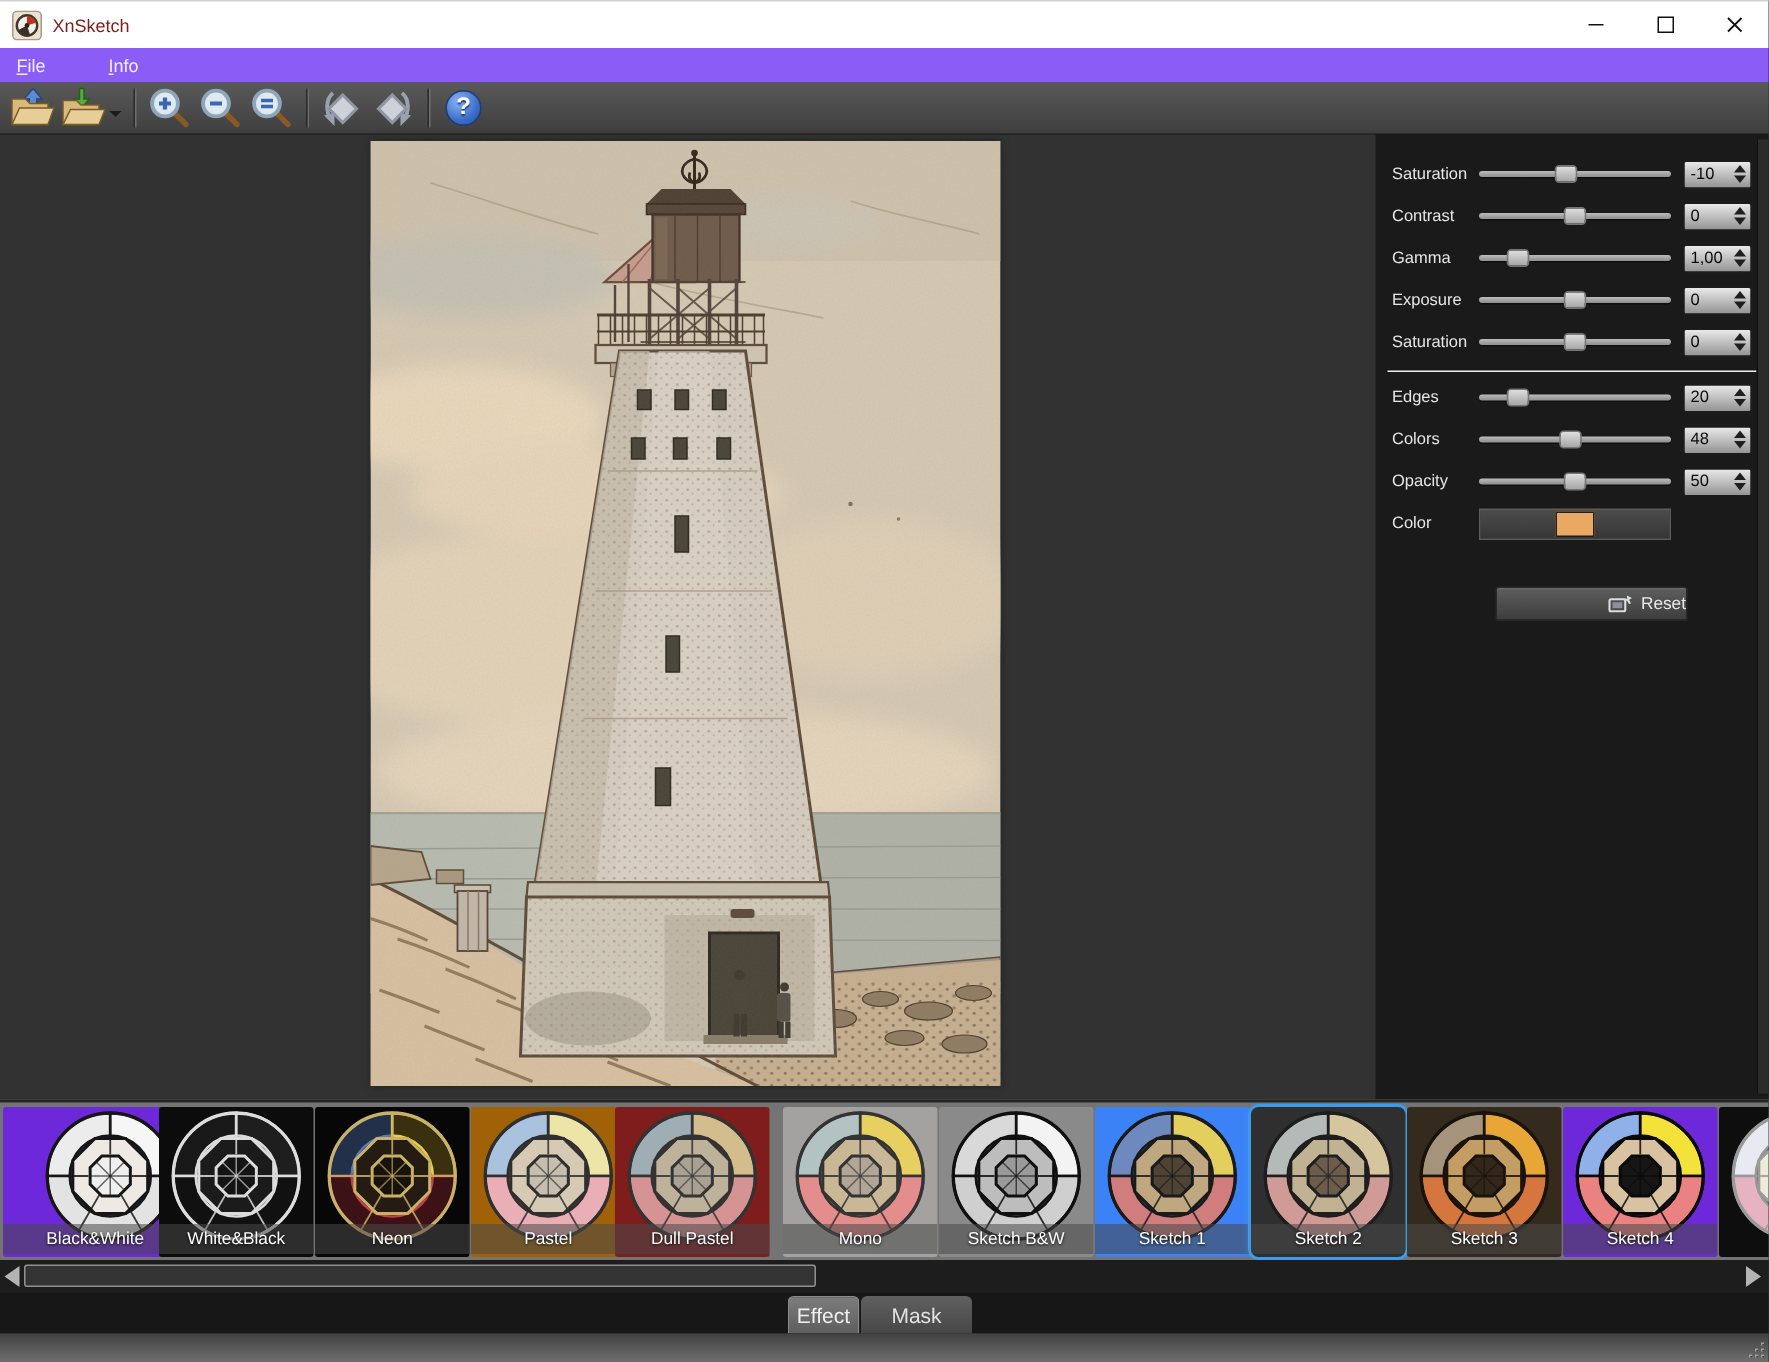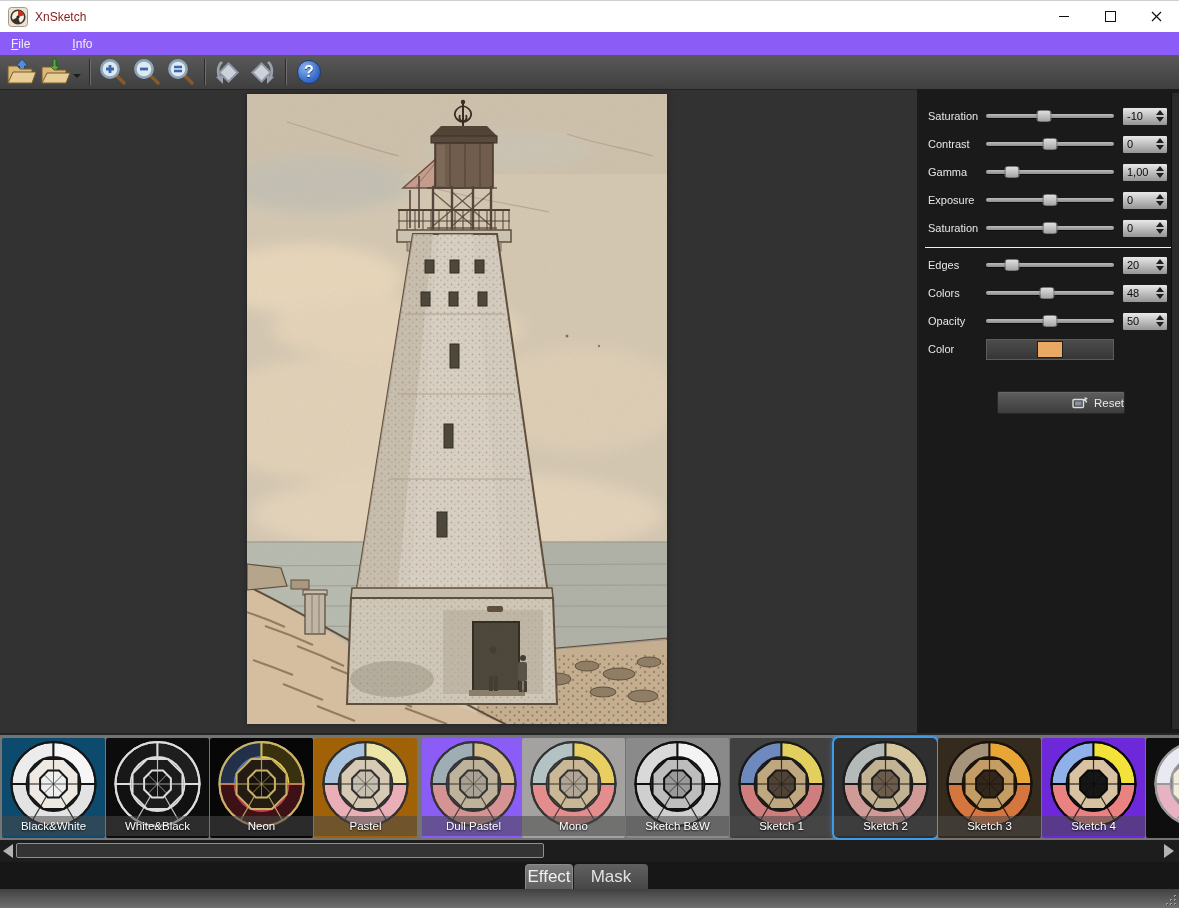--- a/index.html
+++ b/index.html
@@ -77,21 +77,21 @@
   .hscroll{position:absolute;left:0;top:840px;width:100%;height:22px;background:#1d1d1d;}
   .hthumb{position:absolute;left:16px;top:3px;width:528px;height:15px;background:#333333;
     border:1px solid #909090;border-radius:2px;box-sizing:border-box;}
   .arr{position:absolute;top:4px;width:0;height:0;}
   .arr-l{left:3px;border-top:7px solid transparent;border-bottom:7px solid transparent;border-right:10px solid #b4b4b4;}
   .arr-r{left:1164px;border-top:7px solid transparent;border-bottom:7px solid transparent;border-left:10px solid #b4b4b4;}
 
   
   .tabbar{position:absolute;left:0;top:862px;width:100%;height:27px;background:#171717;}
   .tab{position:absolute;top:2px;height:25px;border-radius:4px 4px 0 0;display:flex;align-items:center;
-    justify-content:center;font-size:17px;color:#f0f0f0;box-sizing:border-box;}
+    justify-content:center;font-size:14px;color:#f0f0f0;box-sizing:border-box;}
   .tab-effect{left:525px;width:48px;background:linear-gradient(#7c7c7c,#5e5e5e);border:1px solid #8a8a8a;border-bottom:none;}
   .tab-mask{left:574px;width:74px;background:linear-gradient(#606060,#474747);color:#e2e2e2;}
 
   
   .statusbar{position:absolute;left:0;top:889px;width:100%;height:19px;background:linear-gradient(#414141,#6f6f6f);}
   .grip{position:absolute;right:2px;bottom:2px;}
 </style>
 </head>
 <body>
 
@@ -513,21 +513,21 @@
           <path d="M11,3.5 a4,4 0 0 1 3.6,3" fill="none" stroke="#dcdcdc" stroke-width="1.4"></path>
           <polygon points="12.6,1 16,2.6 12.9,4.6" fill="#dcdcdc"></polygon>
         </svg>
         <span>Reset</span>
       </div>
       <div class="panel-scroll"></div>
     </div>
   </div>
 
   <div class="strip" id="strip">
-      <div class="thumb" style="left: 2px; background: #0c4a6e;"><svg viewBox="0 0 103 100" width="103" height="100">
+      <div class="thumb" style="left: 2px; background: #6d28d9; padding-left: 20px;"><svg viewBox="0 0 103 100" width="103" height="100">
           <path d="M51.5,4 A42,42 0 0 0 9.5,45.99999999999999 L24.5,46 A27,27 0 0 1 51.5,19 Z" fill="#ececec" stroke="#161616" stroke-width="1.8"></path>
           <path d="M93.5,46 A42,42 0 0 0 51.5,4 L51.5,19 A27,27 0 0 1 78.5,46 Z" fill="#f6f6f6" stroke="#161616" stroke-width="1.8"></path>
           <path d="M9.5,45.99999999999999 A42,42 0 0 0 93.5,46.00000000000001 L78.5,46.00000000000001 A27,27 0 0 1 24.5,46 Z" fill="#e3e3e3" stroke="#161616" stroke-width="1.8"></path>
           <circle cx="51.5" cy="46" r="42" fill="none" stroke="#161616" stroke-width="2.2"></circle>
           <polygon points="76.44474737780475,35.667547326142575 61.832452673857425,21.05525262219526 41.167547326142575,21.05525262219526 26.55525262219526,35.667547326142575 26.55525262219525,56.33245267385741 41.16754732614258,70.94474737780475 61.83245267385743,70.94474737780473 76.44474737780475,56.33245267385742" fill="#eee9e2" stroke="#161616" stroke-width="2"></polygon>
           <line x1="66" y1="46" x2="93.5" y2="46" stroke="#161616" stroke-width="1.2" opacity="0.85"></line>
           <line x1="51.5" y1="31.5" x2="51.5" y2="4" stroke="#161616" stroke-width="1.2" opacity="0.85"></line>
           <line x1="37" y1="46" x2="9.5" y2="45.99999999999999" stroke="#161616" stroke-width="1.2" opacity="0.85"></line>
           <line x1="44.24999999999999" y1="58.557368354874356" x2="30.499999999999982" y2="82.37306695894641" stroke="#161616" stroke-width="1.2" opacity="0.85"></line>
           <line x1="58.75" y1="58.557368354874356" x2="72.5" y2="82.37306695894642" stroke="#161616" stroke-width="1.2" opacity="0.85"></line>
@@ -581,21 +581,21 @@
           <line x1="51.5" y1="31.5" x2="51.5" y2="4" stroke="#2f2f2f" stroke-width="1.2" opacity="0.85"></line>
           <line x1="37" y1="46" x2="9.5" y2="45.99999999999999" stroke="#2f2f2f" stroke-width="1.2" opacity="0.85"></line>
           <line x1="44.24999999999999" y1="58.557368354874356" x2="30.499999999999982" y2="82.37306695894641" stroke="#2f2f2f" stroke-width="1.2" opacity="0.85"></line>
           <line x1="58.75" y1="58.557368354874356" x2="72.5" y2="82.37306695894642" stroke="#2f2f2f" stroke-width="1.2" opacity="0.85"></line>
           <polygon points="64.89625322141366,40.4510902307062 57.0489097692938,32.60374677858634 45.9510902307062,32.60374677858634 38.10374677858634,40.4510902307062 38.10374677858634,51.54890976929379 45.9510902307062,59.39625322141366 57.04890976929381,59.39625322141366 64.89625322141366,51.5489097692938" fill="#c6beae" stroke="#2f2f2f" stroke-width="2"></polygon>
           <line x1="65" y1="46" x2="38" y2="46" stroke="#2f2f2f" stroke-width="1" opacity="0.65"></line>
           <line x1="61.04594154601839" y1="36.45405845398161" x2="41.9540584539816" y2="55.54594154601839" stroke="#2f2f2f" stroke-width="1" opacity="0.65"></line>
           <line x1="51.5" y1="32.5" x2="51.5" y2="59.5" stroke="#2f2f2f" stroke-width="1" opacity="0.65"></line>
           <line x1="41.95405845398161" y1="36.45405845398161" x2="61.04594154601839" y2="55.5459415460184" stroke="#2f2f2f" stroke-width="1" opacity="0.65"></line>
         </svg><div class="thumb-label">Pastel</div></div>
-      <div class="thumb" style="left: 422px; background: #8b5cf6;"><svg viewBox="0 0 103 100" width="103" height="100">
+      <div class="thumb" style="left: 410px; background: #7f1d1d;"><svg viewBox="0 0 103 100" width="103" height="100">
           <path d="M51.5,4 A42,42 0 0 0 9.5,45.99999999999999 L24.5,46 A27,27 0 0 1 51.5,19 Z" fill="#9fadb4" stroke="#333333" stroke-width="1.8"></path>
           <path d="M93.5,46 A42,42 0 0 0 51.5,4 L51.5,19 A27,27 0 0 1 78.5,46 Z" fill="#d3bd8d" stroke="#333333" stroke-width="1.8"></path>
           <path d="M9.5,45.99999999999999 A42,42 0 0 0 93.5,46.00000000000001 L78.5,46.00000000000001 A27,27 0 0 1 24.5,46 Z" fill="#d59394" stroke="#333333" stroke-width="1.8"></path>
           <circle cx="51.5" cy="46" r="42" fill="none" stroke="#333333" stroke-width="2.2"></circle>
           <polygon points="76.44474737780475,35.667547326142575 61.832452673857425,21.05525262219526 41.167547326142575,21.05525262219526 26.55525262219526,35.667547326142575 26.55525262219525,56.33245267385741 41.16754732614258,70.94474737780475 61.83245267385743,70.94474737780473 76.44474737780475,56.33245267385742" fill="#bfb29b" stroke="#333333" stroke-width="2"></polygon>
           <line x1="66" y1="46" x2="93.5" y2="46" stroke="#333333" stroke-width="1.2" opacity="0.85"></line>
           <line x1="51.5" y1="31.5" x2="51.5" y2="4" stroke="#333333" stroke-width="1.2" opacity="0.85"></line>
           <line x1="37" y1="46" x2="9.5" y2="45.99999999999999" stroke="#333333" stroke-width="1.2" opacity="0.85"></line>
           <line x1="44.24999999999999" y1="58.557368354874356" x2="30.499999999999982" y2="82.37306695894641" stroke="#333333" stroke-width="1.2" opacity="0.85"></line>
           <line x1="58.75" y1="58.557368354874356" x2="72.5" y2="82.37306695894642" stroke="#333333" stroke-width="1.2" opacity="0.85"></line>
@@ -632,21 +632,21 @@
           <line x1="51.5" y1="31.5" x2="51.5" y2="4" stroke="#101010" stroke-width="1.2" opacity="0.85"></line>
           <line x1="37" y1="46" x2="9.5" y2="45.99999999999999" stroke="#101010" stroke-width="1.2" opacity="0.85"></line>
           <line x1="44.24999999999999" y1="58.557368354874356" x2="30.499999999999982" y2="82.37306695894641" stroke="#101010" stroke-width="1.2" opacity="0.85"></line>
           <line x1="58.75" y1="58.557368354874356" x2="72.5" y2="82.37306695894642" stroke="#101010" stroke-width="1.2" opacity="0.85"></line>
           <polygon points="64.89625322141366,40.4510902307062 57.0489097692938,32.60374677858634 45.9510902307062,32.60374677858634 38.10374677858634,40.4510902307062 38.10374677858634,51.54890976929379 45.9510902307062,59.39625322141366 57.04890976929381,59.39625322141366 64.89625322141366,51.5489097692938" fill="#9a9a9a" stroke="#101010" stroke-width="2"></polygon>
           <line x1="65" y1="46" x2="38" y2="46" stroke="#101010" stroke-width="1" opacity="0.65"></line>
           <line x1="61.04594154601839" y1="36.45405845398161" x2="41.9540584539816" y2="55.54594154601839" stroke="#101010" stroke-width="1" opacity="0.65"></line>
           <line x1="51.5" y1="32.5" x2="51.5" y2="59.5" stroke="#101010" stroke-width="1" opacity="0.65"></line>
           <line x1="41.95405845398161" y1="36.45405845398161" x2="61.04594154601839" y2="55.5459415460184" stroke="#101010" stroke-width="1" opacity="0.65"></line>
         </svg><div class="thumb-label">Sketch B&amp;W</div></div>
-      <div class="thumb" style="left: 730px; background: #404040;"><svg viewBox="0 0 103 100" width="103" height="100">
+      <div class="thumb" style="left: 730px; background: #3b82f6;"><svg viewBox="0 0 103 100" width="103" height="100">
           <path d="M51.5,4 A42,42 0 0 0 9.5,45.99999999999999 L24.5,46 A27,27 0 0 1 51.5,19 Z" fill="#6d89bd" stroke="#1a1a1a" stroke-width="1.8"></path>
           <path d="M93.5,46 A42,42 0 0 0 51.5,4 L51.5,19 A27,27 0 0 1 78.5,46 Z" fill="#e3cf5e" stroke="#1a1a1a" stroke-width="1.8"></path>
           <path d="M9.5,45.99999999999999 A42,42 0 0 0 93.5,46.00000000000001 L78.5,46.00000000000001 A27,27 0 0 1 24.5,46 Z" fill="#cf7d7d" stroke="#1a1a1a" stroke-width="1.8"></path>
           <circle cx="51.5" cy="46" r="42" fill="none" stroke="#1a1a1a" stroke-width="2.2"></circle>
           <polygon points="76.44474737780475,35.667547326142575 61.832452673857425,21.05525262219526 41.167547326142575,21.05525262219526 26.55525262219526,35.667547326142575 26.55525262219525,56.33245267385741 41.16754732614258,70.94474737780475 61.83245267385743,70.94474737780473 76.44474737780475,56.33245267385742" fill="#bfa77f" stroke="#1a1a1a" stroke-width="2"></polygon>
           <line x1="66" y1="46" x2="93.5" y2="46" stroke="#1a1a1a" stroke-width="1.2" opacity="0.85"></line>
           <line x1="51.5" y1="31.5" x2="51.5" y2="4" stroke="#1a1a1a" stroke-width="1.2" opacity="0.85"></line>
           <line x1="37" y1="46" x2="9.5" y2="45.99999999999999" stroke="#1a1a1a" stroke-width="1.2" opacity="0.85"></line>
           <line x1="44.24999999999999" y1="58.557368354874356" x2="30.499999999999982" y2="82.37306695894641" stroke="#1a1a1a" stroke-width="1.2" opacity="0.85"></line>
           <line x1="58.75" y1="58.557368354874356" x2="72.5" y2="82.37306695894642" stroke="#1a1a1a" stroke-width="1.2" opacity="0.85"></line>

